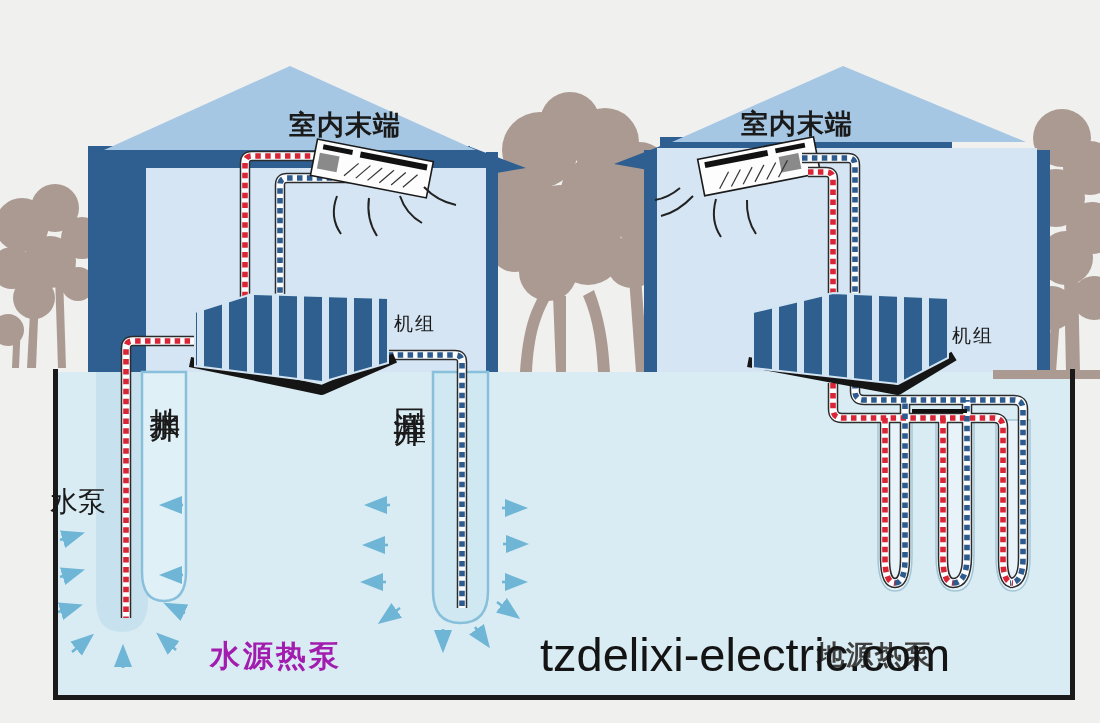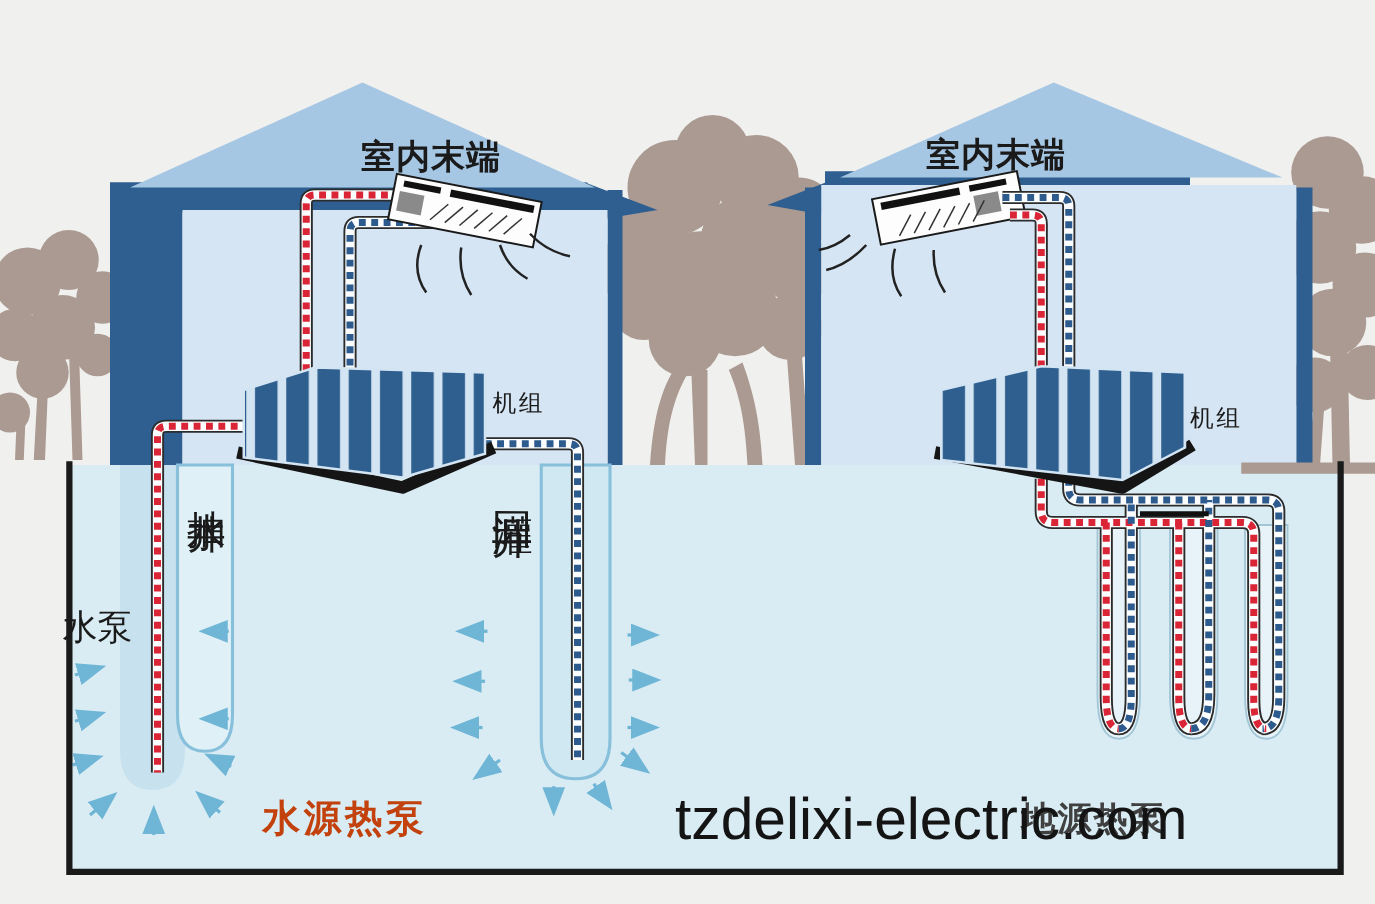--- a/index.html
+++ b/index.html
@@ -5,21 +5,21 @@
   html,body{margin:0;padding:0;background:#f0f0ef;}
   #stage{position:relative;width:1100px;height:723px;overflow:hidden;
          font-family:"Liberation Sans","DejaVu Sans",sans-serif;background:#f0f0ef;}
   #scene{position:absolute;left:0;top:0;}
   .lbl{position:absolute;color:#1a1a1a;line-height:1.05;white-space:nowrap;}
   .lbl.v{writing-mode:vertical-rl;text-orientation:upright;letter-spacing:2px;}
   .terminal{font-size:27px;font-weight:600;letter-spacing:1px;}
   .unit{font-size:19px;font-weight:500;letter-spacing:2px;}
   .pump{font-size:28px;font-weight:500;}
   .wellv{font-size:31px;font-weight:500;}
-  .sysname-water{font-size:30px;font-weight:700;color:#c2410c;letter-spacing:3px;}
+  .sysname-water{font-size:30px;font-weight:700;color:#a21caf;letter-spacing:3px;}
   .sysname-ground{font-size:27px;font-weight:700;color:#404040;letter-spacing:2px;}
   .watermark{font-size:47px;color:#141414;letter-spacing:0px;}
 </style>
 </head>
 <body>
 
 <div id="stage">
 <svg id="scene" width="1100" height="723" viewBox="0 0 1100 723">
   <defs>
     <pattern id="slats" width="25" height="12" patternUnits="userSpaceOnUse">

